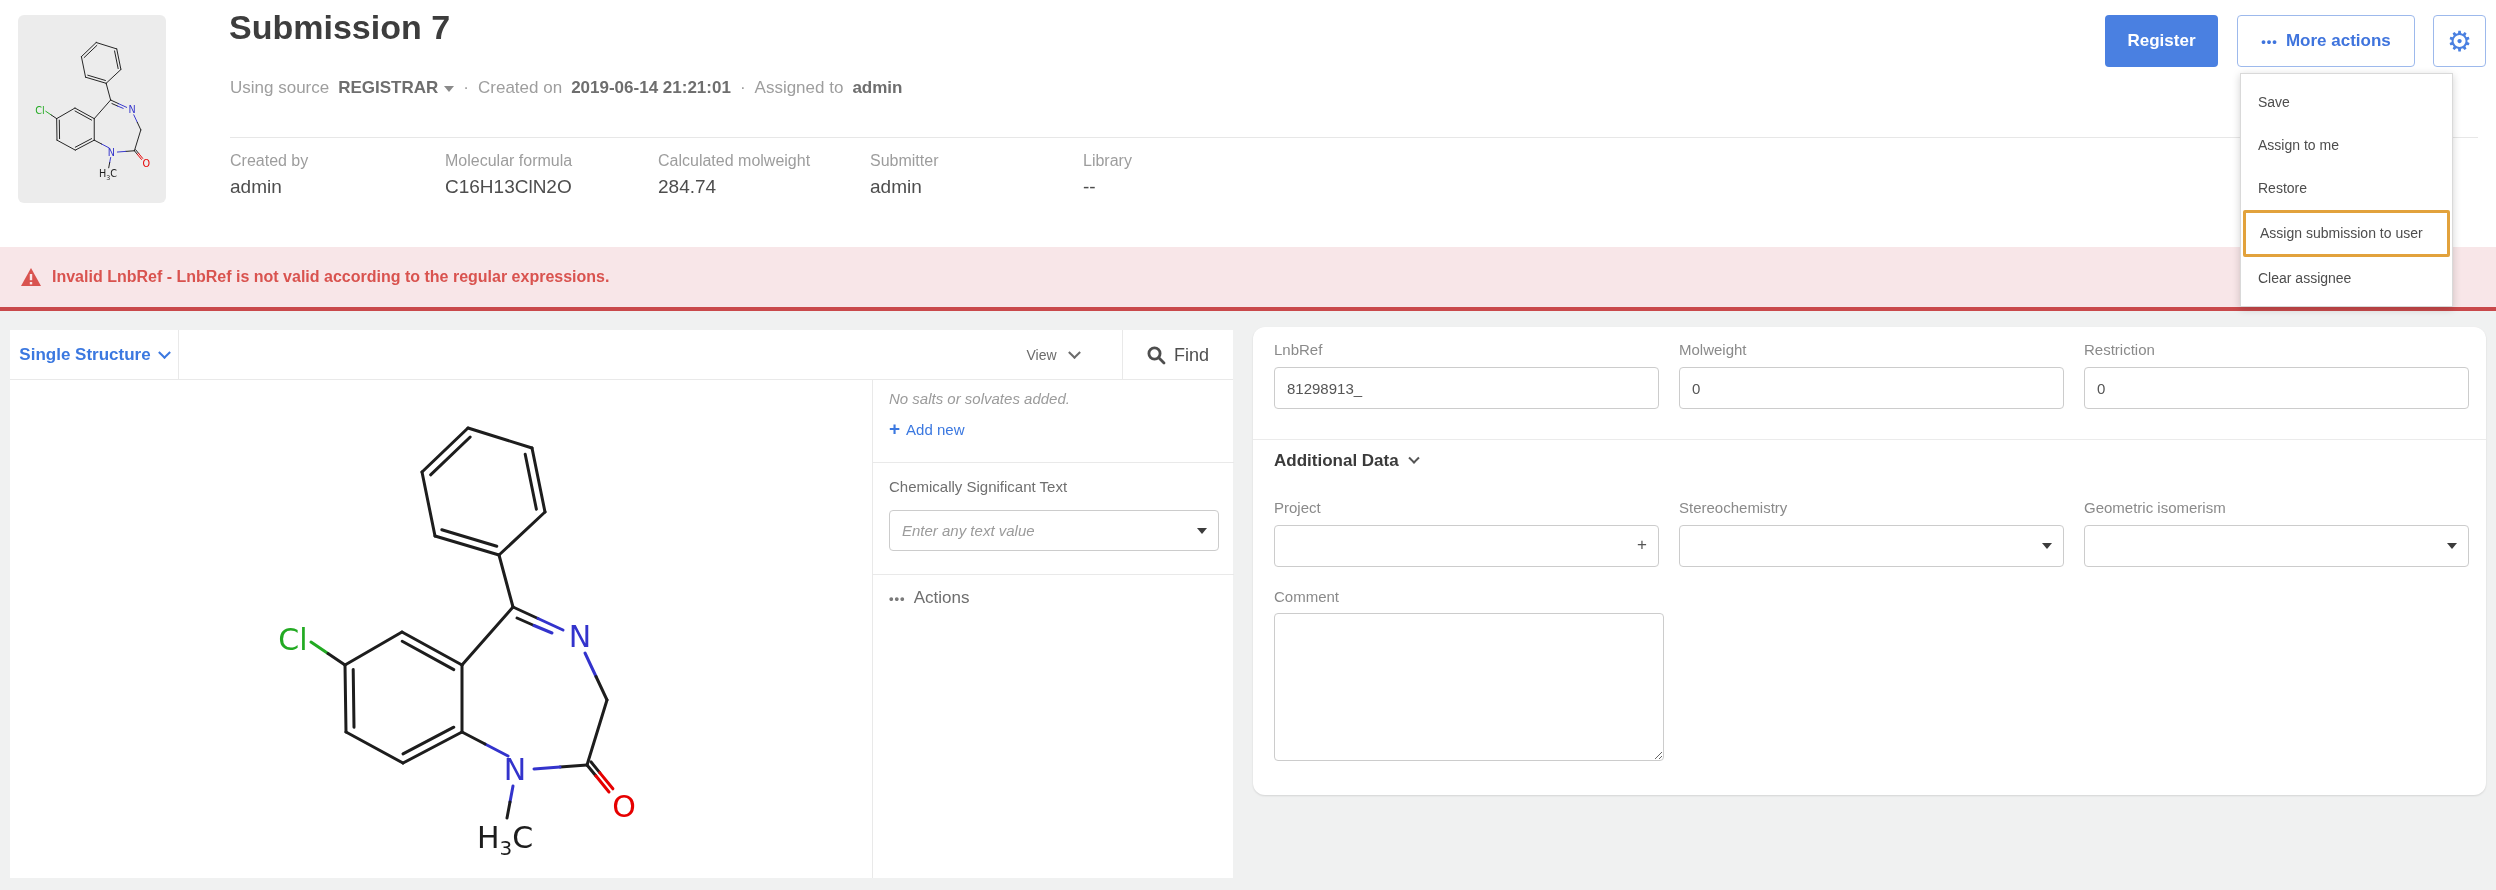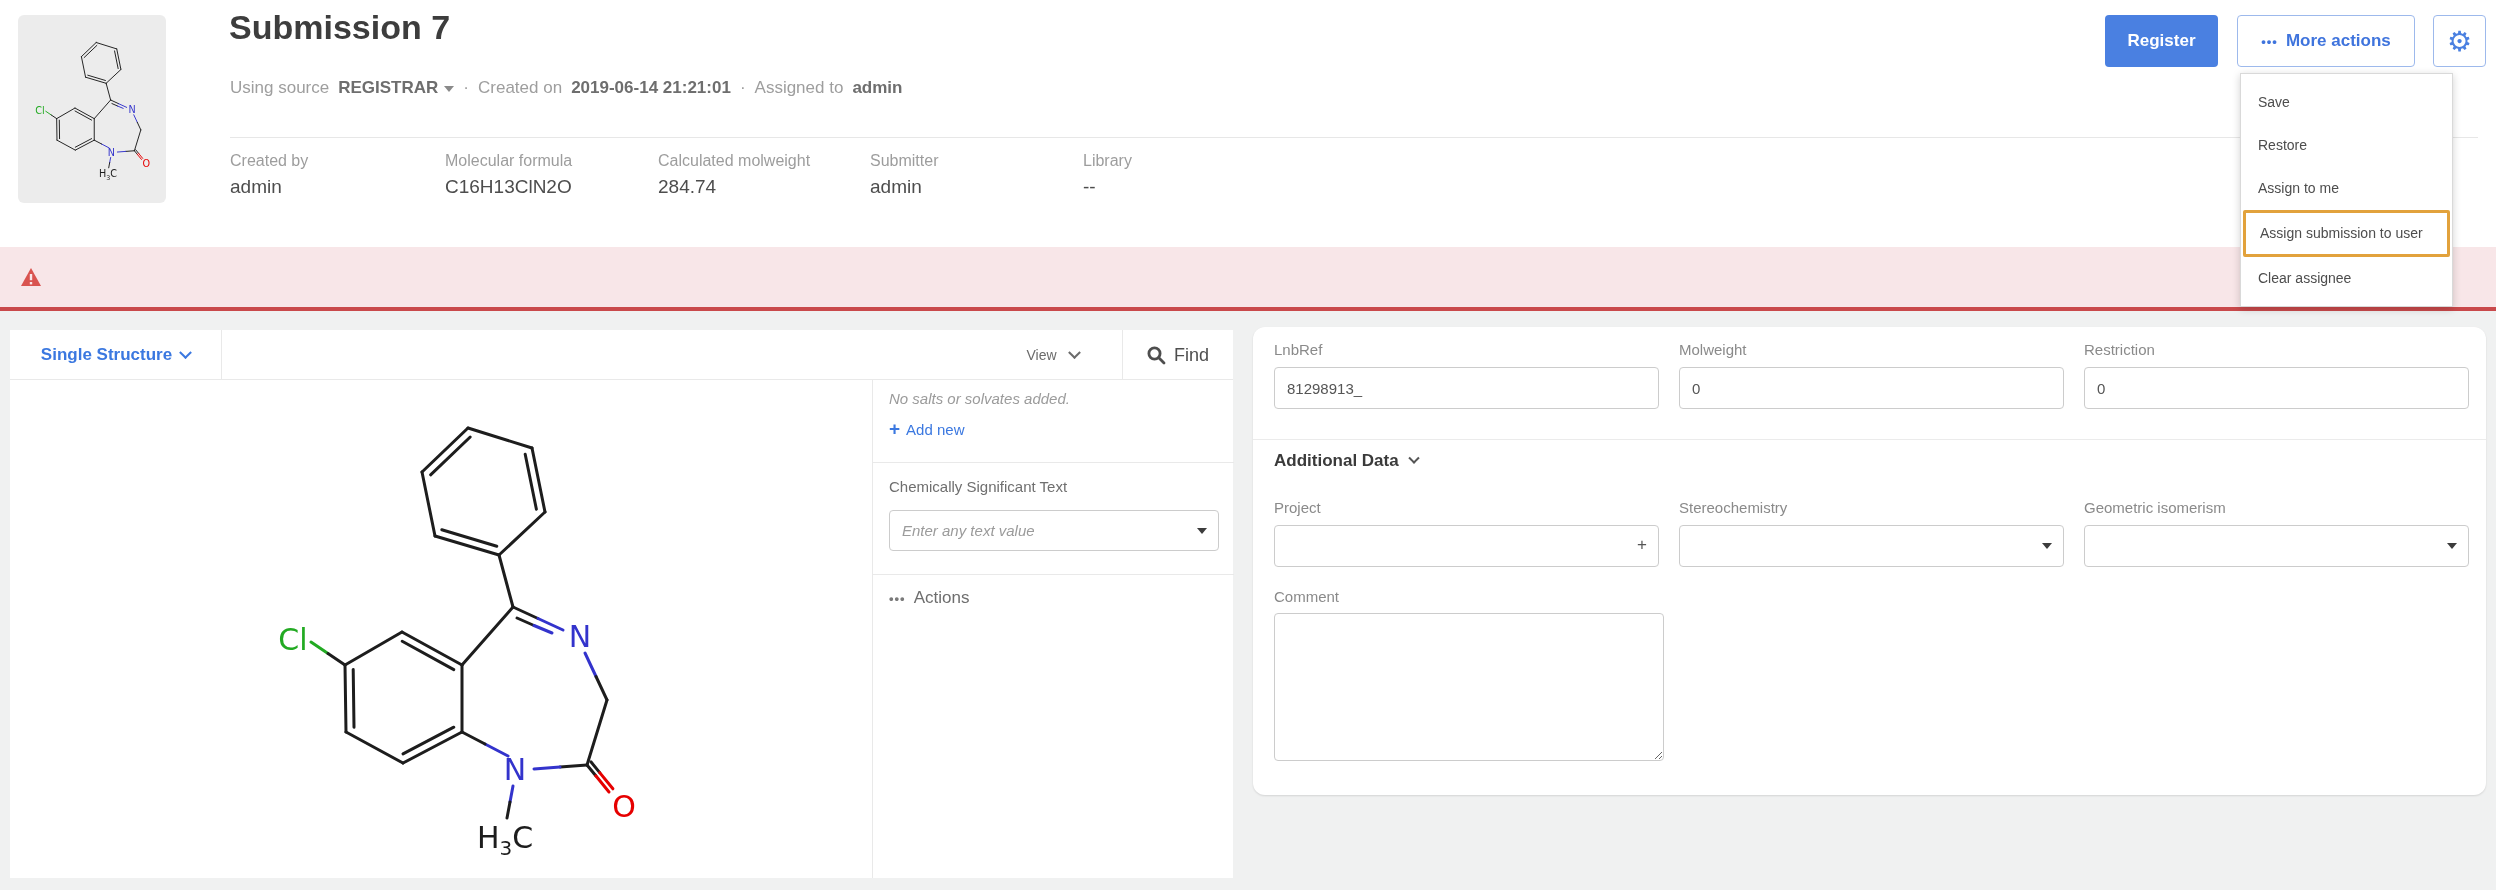--- a/index.html
+++ b/index.html
@@ -25,21 +25,21 @@
   #btn-gear { left:2433px; width:53px; background:#ffffff; border:1px solid #9db9ec; color:#4a80e1; font-size:28px; font-weight:normal; }
   .dots { font-size:13px; letter-spacing:1px; font-weight:bold; }
 
   
   #banner { position:absolute; left:0; top:247px; width:2496px; height:64px; background:#f8e6e8; border-bottom:4px solid #c9494b; display:flex; align-items:center; padding-left:20px; gap:10px; }
   #banner-text { color:#d9534f; font-size:16px; font-weight:bold; }
 
   
   #left-panel { position:absolute; left:10px; top:330px; width:1223px; height:548px; background:#ffffff; }
   #lp-toolbar { position:absolute; left:0; top:0; width:1223px; height:50px; border-bottom:1px solid #e9e9e9; }
-  #structure-type { position:absolute; left:0; top:0; width:212px; height:50px; border-right:1px solid #e9e9e9; display:flex; align-items:center; justify-content:center; gap:9px; color:#3b78e0; font-size:17px; font-weight:bold; cursor:pointer; }
+  #structure-type { position:absolute; left:0; top:0; width:169px; height:50px; border-right:1px solid #e9e9e9; display:flex; align-items:center; justify-content:center; gap:9px; color:#3b78e0; font-size:17px; font-weight:bold; cursor:pointer; }
   .chev { display:inline-block; width:9px; height:9px; border-right:2px solid currentColor; border-bottom:2px solid currentColor; transform:rotate(45deg) translate(-2px,-2px); }
   #view-menu { position:absolute; left:985px; top:0; width:115px; height:50px; display:flex; align-items:center; justify-content:center; gap:13px; color:#6b6b6b; font-size:14px; cursor:pointer; }
   #find-btn { position:absolute; left:1112px; top:0; width:111px; height:50px; border-left:1px solid #e9e9e9; display:flex; align-items:center; justify-content:center; gap:8px; color:#4e4e4e; font-size:18px; cursor:pointer; }
 
   #structure-canvas { position:absolute; left:0; top:50px; }
 
   #salts-col { position:absolute; left:862px; top:50px; width:361px; height:498px; border-left:1px solid #e9e9e9;padding-left:26px; }
   #salts-empty { position:absolute; left:16px; top:10px; font-size:15px; font-style:italic; color:#9b9b9b; }
   #add-new { position:absolute; left:16px; top:38px; font-size:15px; color:#3b78e0; cursor:pointer; display:flex; align-items:center; gap:6px; }
   #add-new .plus { font-size:19px; font-weight:bold; }
@@ -200,20 +200,21 @@
     <span>⚙</span>
   </div>
 </div>
 
 <div id="banner">
   <svg width="22" height="20" viewBox="0 0 22 20">
     <polygon points="11,1 21,19 1,19" fill="#d9534f"></polygon>
     <rect x="9.8" y="7" width="2.4" height="6.2" fill="#f8e6e8"></rect>
     <rect x="9.8" y="15" width="2.4" height="2.4" fill="#f8e6e8"></rect>
   </svg>
+  <span id="banner-text">Invalid LnbRef - LnbRef is not valid according to the regular expressions.</span>
 </div>
 
 <div id="left-panel">
   <div id="lp-toolbar">
     <div id="structure-type">
       <span>Single Structure</span>
         <span class="chev"></span>
     </div>
     <div id="view-menu">
       <span>View</span>
@@ -291,17 +292,17 @@
   </div>
 
   <div id="comment-label">Comment</div>
   <div id="comment-wrap">
     <textarea style=""></textarea>
   </div>
 </div>
 
 <div id="more-menu">
   <div class="menu-item">Save</div>
+  <div class="menu-item">Assign to me</div>
   <div class="menu-item">Restore</div>
-  <div class="menu-item">Assign to me</div>
   <div class="menu-item highlight">Assign submission to user</div>
   <div class="menu-item">Clear assignee</div>
 </div>
 
 </body></html>

